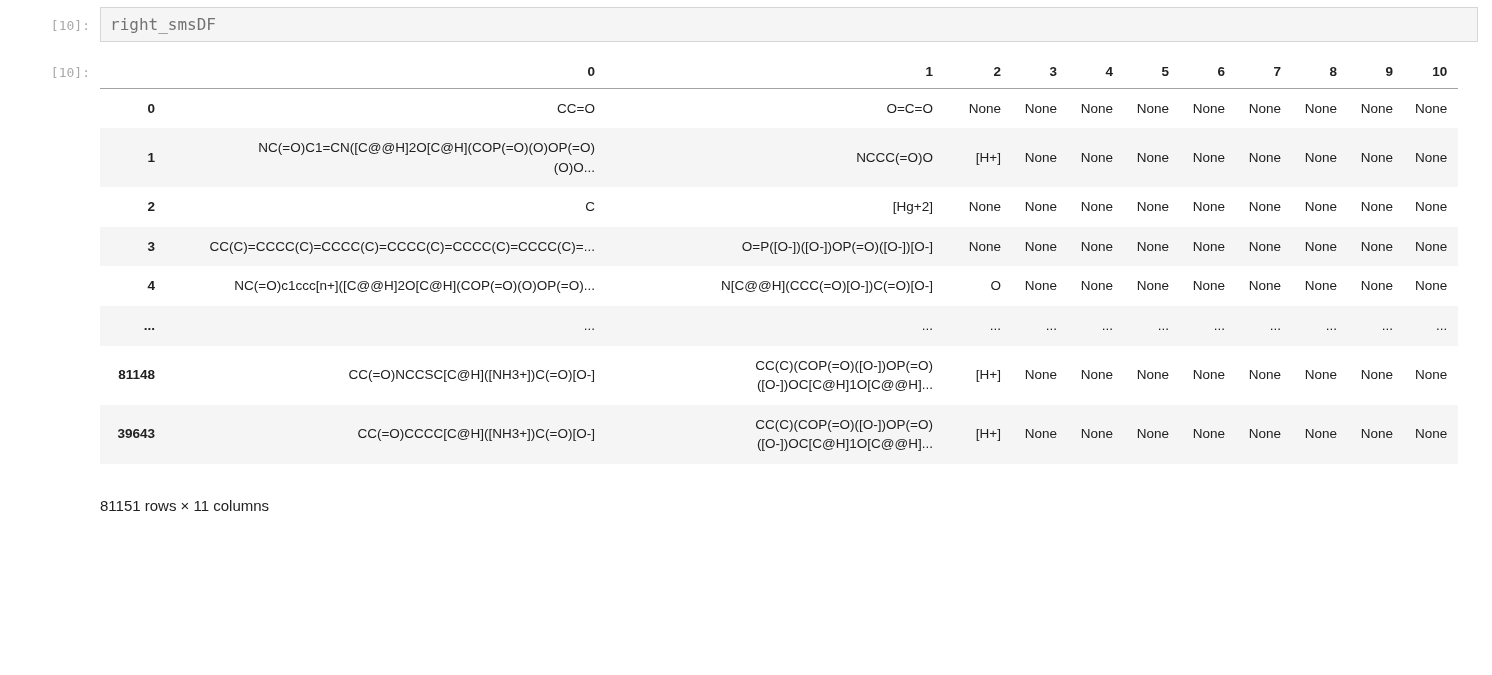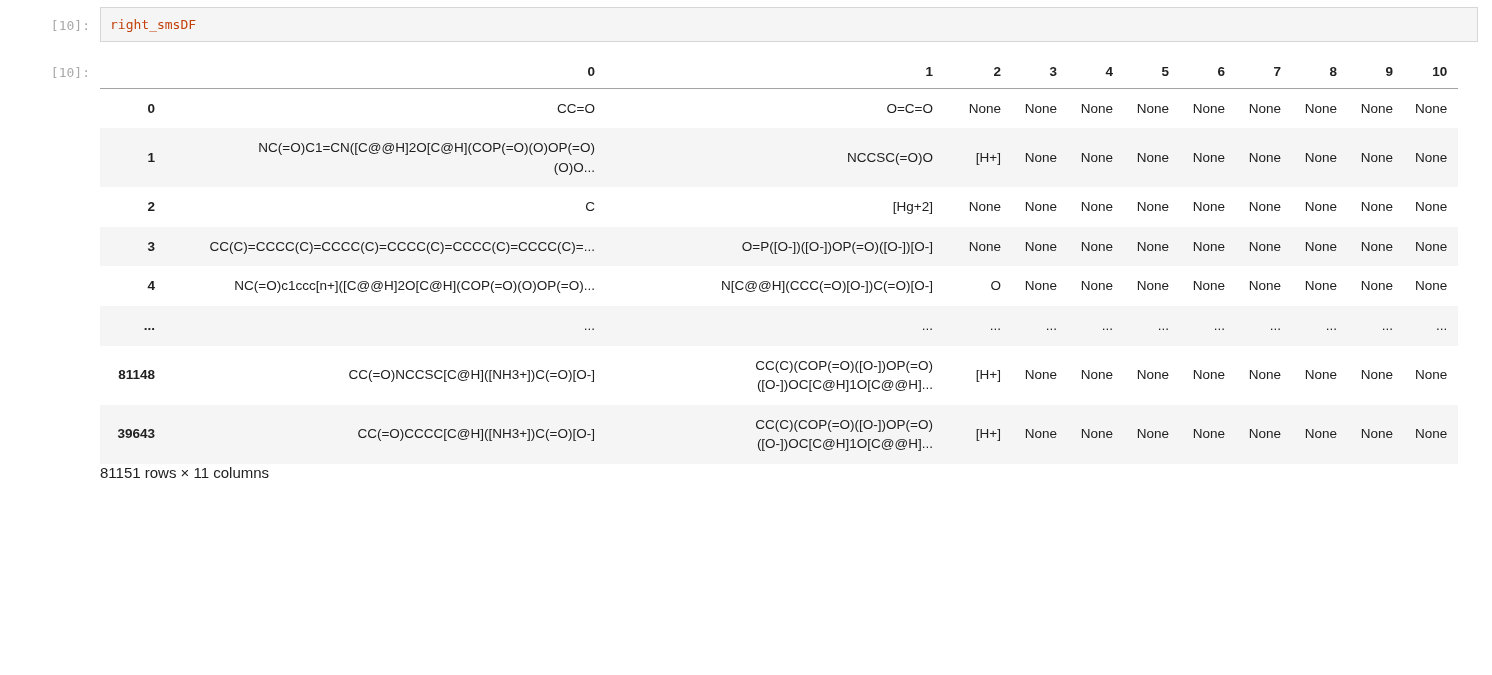--- a/index.html
+++ b/index.html
@@ -38,23 +38,23 @@
     flex: 1 1 auto;
     margin-right: 14px;
     border: 1px solid #d6d6d6;
     background: #f5f5f5;
     padding: 7px 9px;
     box-sizing: border-box;
     min-height: 35px;
   }
   .code {
     font-family: "DejaVu Sans Mono", "Liberation Mono", monospace;
-    font-size: 13px;
+    font-size: 16px;
     line-height: 19px;
-    color: #c2410c;
+    color: #737373;
     white-space: pre;
   }
   .output-row { margin-top: 14px; }
   .output-area { flex: 1 1 auto; }
 
   table.dataframe {
     border-collapse: collapse;
     border: none;
     table-layout: fixed;
     font-size: 13.5px;
@@ -78,21 +78,21 @@
   table.dataframe tbody td {
     text-align: right;
     vertical-align: middle;
     padding: 10px 11px;
     white-space: pre-line;
     overflow-wrap: break-word;
   }
   table.dataframe tbody tr:nth-child(even) { background: #f5f5f5; }
 
   .df-summary {
-    margin: 0 0 0 0;
+    margin: 33px 0 0 0;
     font-size: 15px;
     color: #212121;
   }
 </style>
 </head>
 <body>
 
 <div class="notebook">
 
   <div class="cell-row">
@@ -148,21 +148,21 @@
               <td>None</td>
               <td>None</td>
               <td>None</td>
               <td>None</td>
               <td>None</td>
             </tr>
             <tr>
               <th>1</th>
               <td>NC(=O)C1=CN([C@@H]2O[C@H](COP(=O)(O)OP(=O)
 (O)O...</td>
-              <td>NCCSC(=O)O</td>
+              <td>NCCC(=O)O</td>
               <td>[H+]</td>
               <td>None</td>
               <td>None</td>
               <td>None</td>
               <td>None</td>
               <td>None</td>
               <td>None</td>
               <td>None</td>
               <td>None</td>
             </tr>

